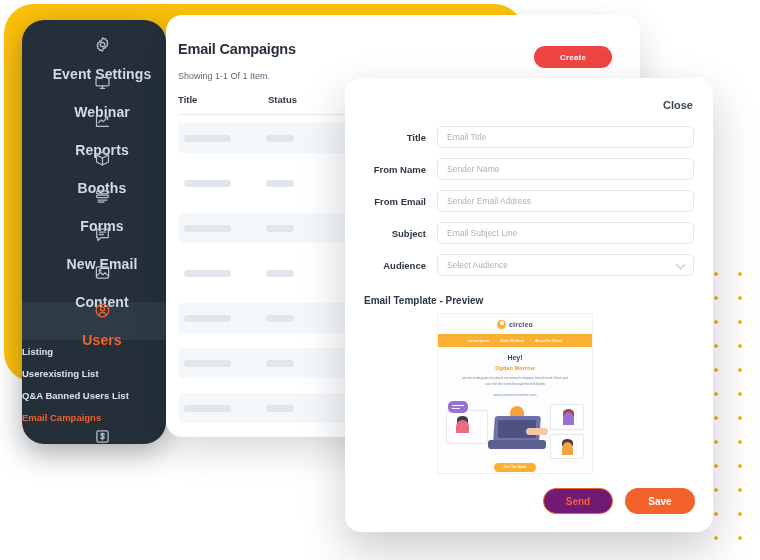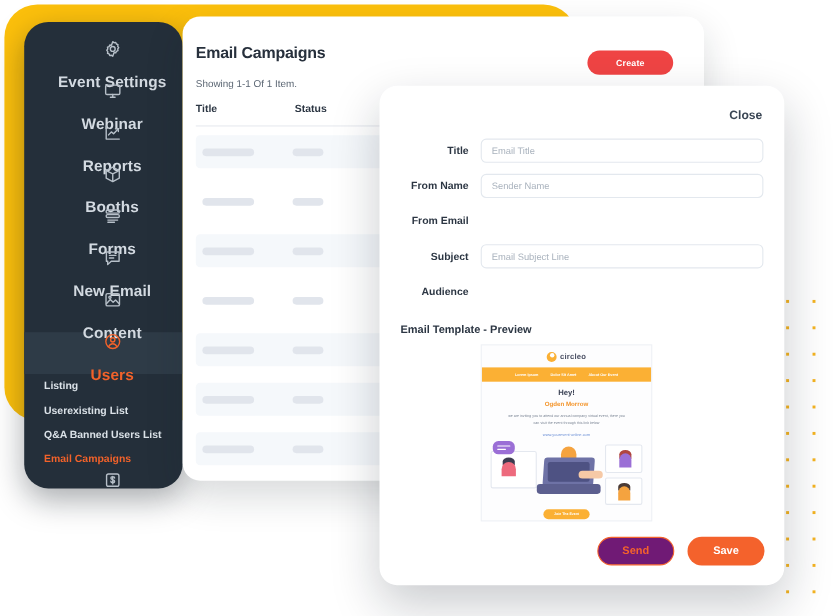--- a/index.html
+++ b/index.html
@@ -47,21 +47,21 @@
     display: flex; align-items: center;
     height: 38px; padding-left: 16px; gap: 13px;
     font-size: 14px; font-weight: bold; letter-spacing: .1px;
     color: #d3dae1; white-space: nowrap; flex-direction: column;
   }
   .nav-item.active { background: #2e3b47; color: #f2622a; }
   .nav-item.active .nv-ico { color:#f2622a; }
   .nv-ico { width: 17px; height: 17px; display:block; color:#b6bfc8; flex:none; }
   .nv-ico svg { width: 17px; height: 17px; display:block; }
   .sub-item {
-    padding-left: 18px; height: 22px; display:flex; align-items:center;
+    height: 22px; display:flex; align-items:center;
     font-size: 9.5px; font-weight: bold; color:#dbe2e8; white-space: nowrap; text-align: right;
   }
   .sub-item.sel { color:#f2622a; }
 
   
   .dash {
     position: absolute;
     top: 15px; left: 166px;
     width: 474px; height: 422px;
     background: #ffffff;
@@ -357,29 +357,36 @@
           </div>
         </div>
         <div class="frow" style="top: 80px;">
           <div class="flabel">From Name</div>
           <div class="finput">
             <span>Sender Name</span>
           </div>
         </div>
         <div class="frow" style="top: 112px;">
           <div class="flabel">From Email</div>
+          <div class="finput">
+            <span>Sender Email Address</span>
+          </div>
         </div>
         <div class="frow" style="top: 144px;">
           <div class="flabel">Subject</div>
           <div class="finput">
             <span>Email Subject Line</span>
           </div>
         </div>
         <div class="frow" style="top: 176px;">
           <div class="flabel">Audience</div>
+          <div class="finput">
+            <span>Select Audience</span>
+            <span class="caret"></span>
+          </div>
         </div>
       </div>
 
     <div class="preview-label">Email Template - Preview</div>
 
     <div class="email-card">
       <div class="em-logo">
         <span class="em-logo-mark"></span>
         <span class="em-logo-text">circleo</span>
       </div>

